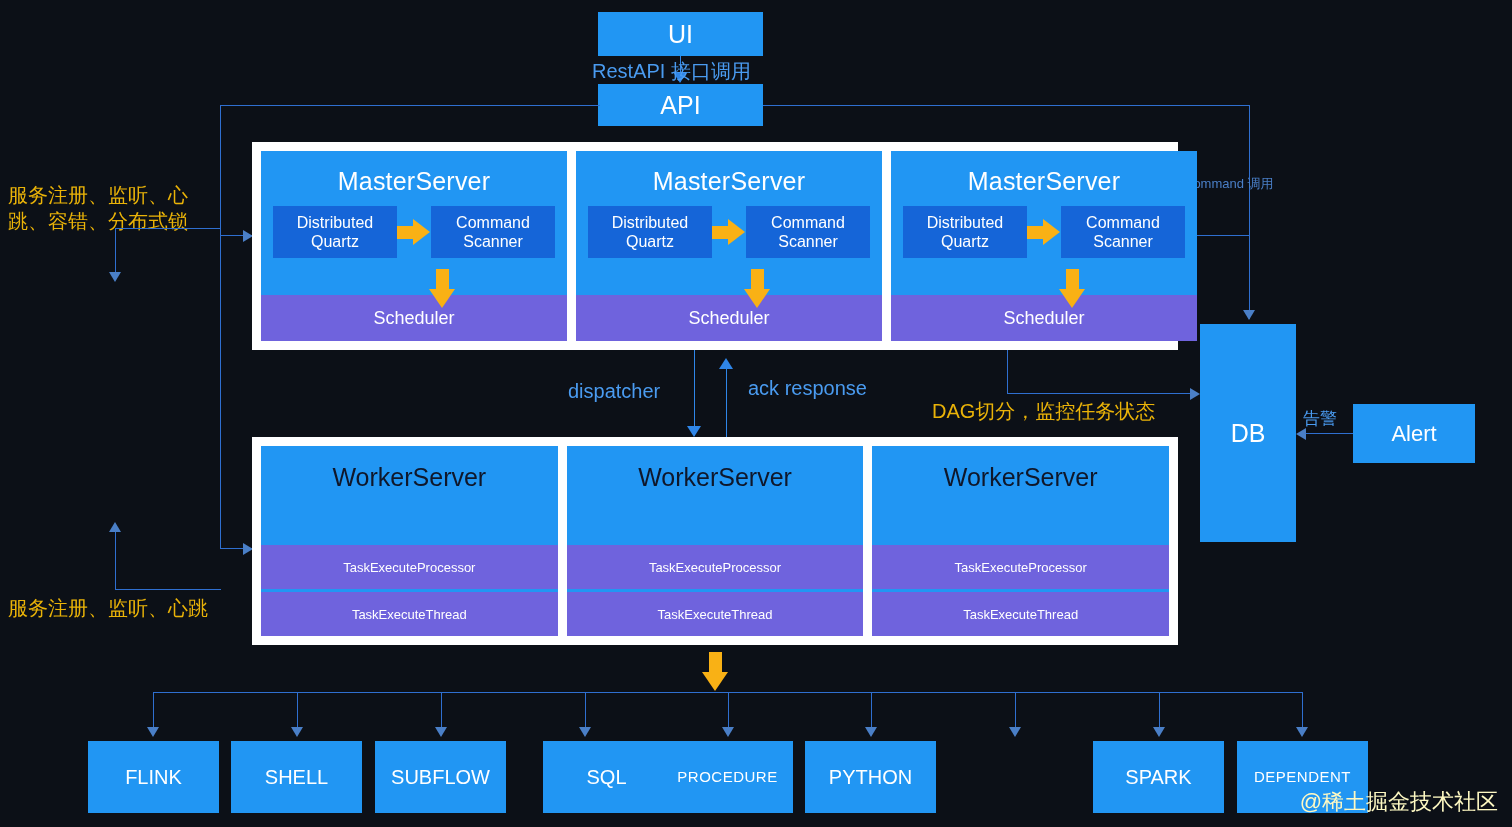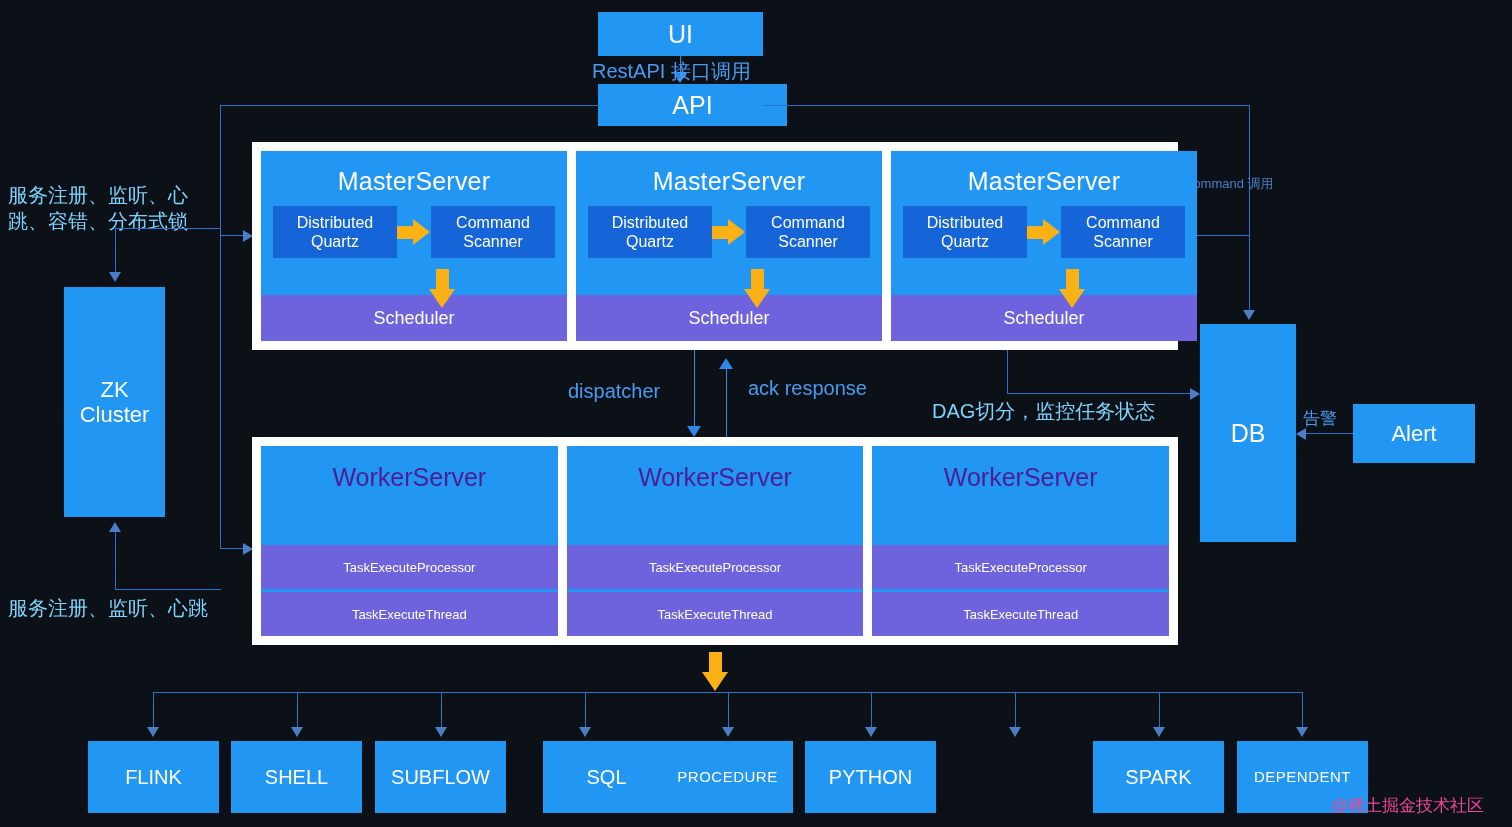--- a/index.html
+++ b/index.html
@@ -18,21 +18,21 @@
     color: #ffffff;
     display: flex;
     align-items: center;
     justify-content: center;
     text-align: center;
     line-height: 1.15;
   }
 
   
   #ui-box   { left: 598px; top: 12px;  width: 165px; height: 44px; font-size: 25px; }
-  #api-box  { left: 598px; top: 84px;  width: 189px; height: 42px; font-size: 25px; }
+  #api-box  { left: 598px; top: 84px;  width: 165px; height: 42px; font-size: 25px; }
 
   
   #zk-box { left: 64px; top: 287px; width: 101px; height: 230px; font-size: 22px;
             flex-direction: column; }
 
   
   #db-box    { left: 1200px; top: 324px; width: 96px;  height: 218px; font-size: 25px; }
   #alert-box { left: 1353px; top: 404px; width: 122px; height: 59px;  font-size: 22px; }
 
   
@@ -119,21 +119,21 @@
     color: #fff;
     font-size: 18px;
     height: 46px;
     display: flex;
     align-items: center;
     justify-content: center;
   }
 
   
   .worker-title {
-    color: #4c1d95;
+    color: #0f172a;
     font-size: 25px;
     text-align: center;
     padding-top: 17px;
   }
   .purple-bar {
     background: #6f63dd;
     color: #fff;
     font-size: 13px;
     height: 44px;
     display: flex;
@@ -197,27 +197,27 @@
 
   
   .edge-label {
     position: absolute;
     color: #4a9bf0;
     font-size: 20px;
     line-height: 1.3;
     white-space: pre-line;
   }
   .edge-label.sm { font-size: 13px; color: #4a7fc7; }
-  .edge-label.cn { color: #7dd3fc; }
+  .edge-label.cn { color: #eab308; }
 
   #watermark {
     position: absolute;
-    right: 28px; bottom: 10px;
-    color: #ec4899;
-    font-size: 17px;
+    right: 14px; bottom: 10px;
+    color: #fef9c3;
+    font-size: 22px;
   }
 </style>
 </head>
 <body>
 
 <div id="stage">
 
   <div class="box" id="ui-box">UI</div>
 
   <div class="ln v" style="left:680px; top:56px; height:26px; background:#2f86e8;"></div>
@@ -242,23 +242,20 @@
 
   <div class="edge-label sm" style="left:1184px; top:176px;">Command 调用</div>
   <div class="ln h" style="left:1178px; top:235px; width:72px;"></div>
 
   <div class="edge-label cn" style="left:8px; top:182px; width:215px;">服务注册、监听、心跳、容错、分布式锁</div>
 
   <div class="ln v" style="left:115px; top:228px; height:50px;"></div>
   <div class="ln h" style="left:115px; top:228px; width:106px;"></div>
   <div class="tri down" style="left:109px; top:272px;"></div>
 
-  <div class="box" id="zk-box">
-    <span>ZK Cluster</span>
-  </div>
 
   <div class="ln v" style="left:115px; top:530px; height:60px;"></div>
   <div class="ln h" style="left:115px; top:589px; width:106px;"></div>
   <div class="tri up" style="left:109px; top:522px;"></div>
   <div class="edge-label cn" style="left:8px; top:595px; width:230px;">服务注册、监听、心跳</div>
 
   <div class="white-wrap" id="master-wrap">
 
     <div class="server-card">
       <div class="server-title">MasterServer</div>

